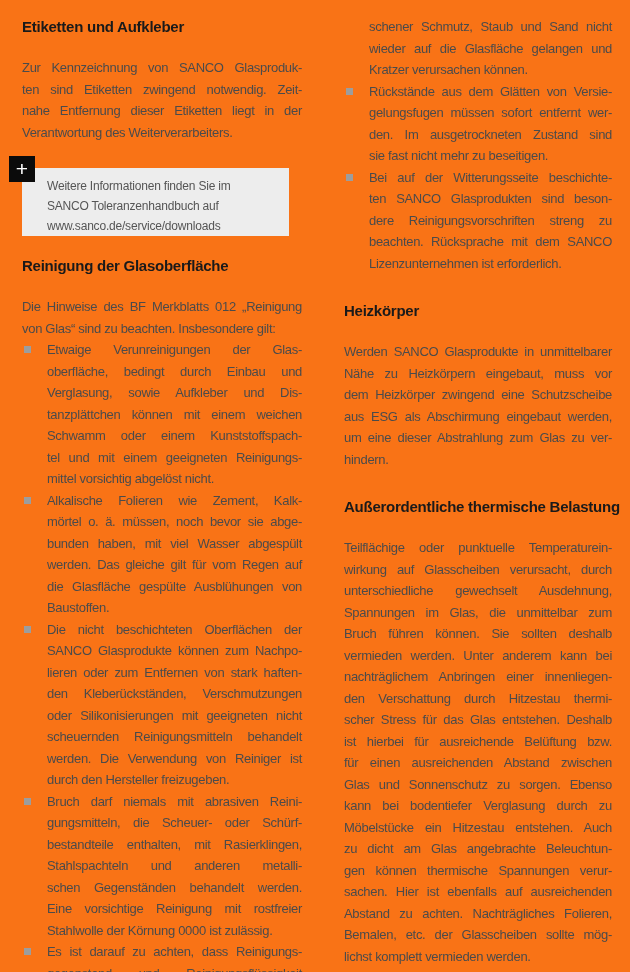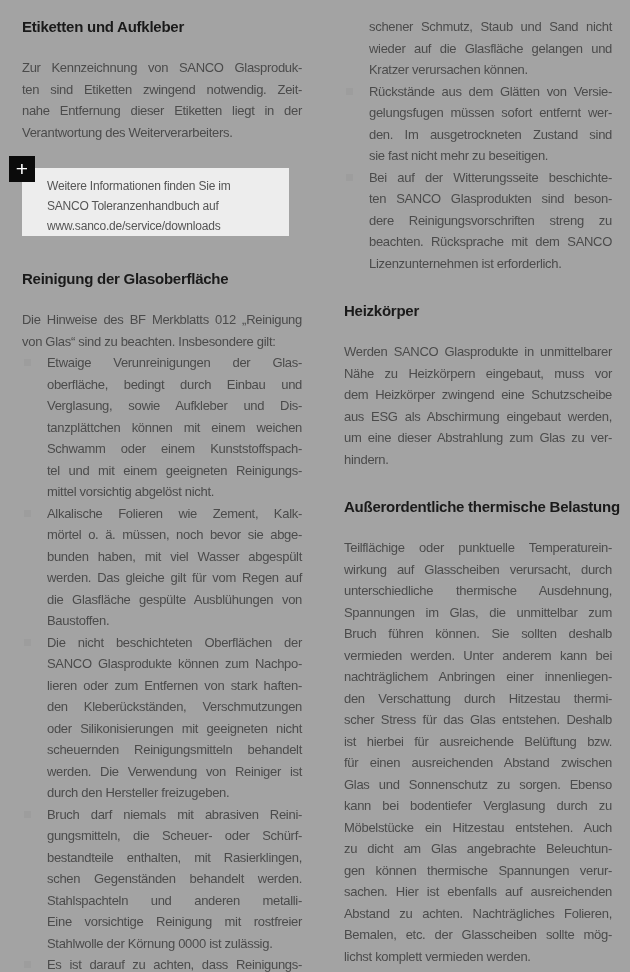--- a/index.html
+++ b/index.html
@@ -1,39 +1,39 @@
 <!DOCTYPE html>
 <html><head>
 <meta charset="utf-8">
 <style>
   html,body{margin:0;padding:0;}
   body{
     width:630px;height:972px;overflow:hidden;background:#ffffff;position:relative;
     font-family:"Liberation Sans","DejaVu Sans",sans-serif;
     -webkit-font-smoothing:antialiased;
   }
-  .page{position:absolute;inset:0;background:#a3a3a3;}
+  .page{position:absolute;inset:0;background:#f97316;}
   .col{
     position:absolute;top:16px;color:#4b4b4b;font-size:13px;letter-spacing:-0.3px;
   }
   .col-left{left:22px;width:280px;}
   .col-right{left:344px;width:268px;}
 
   .line{
     line-height:21.5px;white-space:nowrap;overflow:visible;
     text-align:justify;text-align-last:left;
   }
   .line.j{text-align-last:justify;}
 
   .b-heading{
     font-weight:bold;font-size:15px;line-height:22px;color:#1a1a1a;
     letter-spacing:-0.25px;margin:26px 0 3px 0;white-space:nowrap;
   }
   .col .b-heading:first-child{margin-top:0;}
-  .b-infobox + .b-heading{margin-top:32px;}
+  .b-infobox + .b-heading{margin-top:19px;}
 
   .b-paragraph{margin-top:19px;}
   .b-continuation{margin-top:0;padding-left:25px;}
 
   .b-bullet{position:relative;padding-left:25px;}
   .sq{
     position:absolute;left:2px;top:7px;width:7px;height:7px;background:#9d9d9d;
   }
 
   .b-infobox{
@@ -109,22 +109,22 @@
           <div class="line j">werden. Die Verwendung von Reiniger ist</div>
           <div class="line">durch den Hersteller freizugeben.</div>
         </div>
       </div>
       <div class="b-bullet">
         <span class="sq"></span>
         <div class="btext">
           <div class="line j">Bruch darf niemals mit abrasiven Reini-</div>
           <div class="line j">gungsmitteln, die Scheuer- oder Schürf-</div>
           <div class="line j">bestandteile enthalten, mit Rasierklingen,</div>
+          <div class="line j">Stahlspachteln und anderen metalli-</div>
           <div class="line j">schen Gegenständen behandelt werden.</div>
-          <div class="line j">Stahlspachteln und anderen metalli-</div>
           <div class="line j">Eine vorsichtige Reinigung mit rostfreier</div>
           <div class="line">Stahlwolle der Körnung 0000 ist zulässig.</div>
         </div>
       </div>
       <div class="b-bullet">
         <span class="sq"></span>
         <div class="btext">
           <div class="line j">Es ist darauf zu achten, dass Reinigungs-</div>
           <div class="line j">gegenstand und Reinigungsflüssigkeit</div>
           <div class="line j">häufig gewechselt werden, damit abgewa-</div>
@@ -162,21 +162,21 @@
         <div class="line j">Nähe zu Heizkörpern eingebaut, muss vor</div>
         <div class="line j">dem Heizkörper zwingend eine Schutzscheibe</div>
         <div class="line j">aus ESG als Abschirmung eingebaut werden,</div>
         <div class="line j">um eine dieser Abstrahlung zum Glas zu ver-</div>
         <div class="line">hindern.</div>
       </div>
       <div class="b-heading">Außerordentliche thermische Belastung</div>
       <div class="b-paragraph">
         <div class="line j">Teilflächige oder punktuelle Temperaturein-</div>
         <div class="line j">wirkung auf Glasscheiben verursacht, durch</div>
-        <div class="line j">unterschiedliche thermische Ausdehnung,</div>
+        <div class="line j">unterschiedliche gewechselt Ausdehnung,</div>
         <div class="line j">Spannungen im Glas, die unmittelbar zum</div>
         <div class="line j">Bruch führen können. Sie sollten deshalb</div>
         <div class="line j">vermieden werden. Unter anderem kann bei</div>
         <div class="line j">nachträglichem Anbringen einer innenliegen-</div>
         <div class="line j">den Verschattung durch Hitzestau thermi-</div>
         <div class="line j">scher Stress für das Glas entstehen. Deshalb</div>
         <div class="line j">ist hierbei für ausreichende Belüftung bzw.</div>
         <div class="line j">für einen ausreichenden Abstand zwischen</div>
         <div class="line j">Glas und Sonnenschutz zu sorgen. Ebenso</div>
         <div class="line j">kann bei bodentiefer Verglasung durch zu</div>

